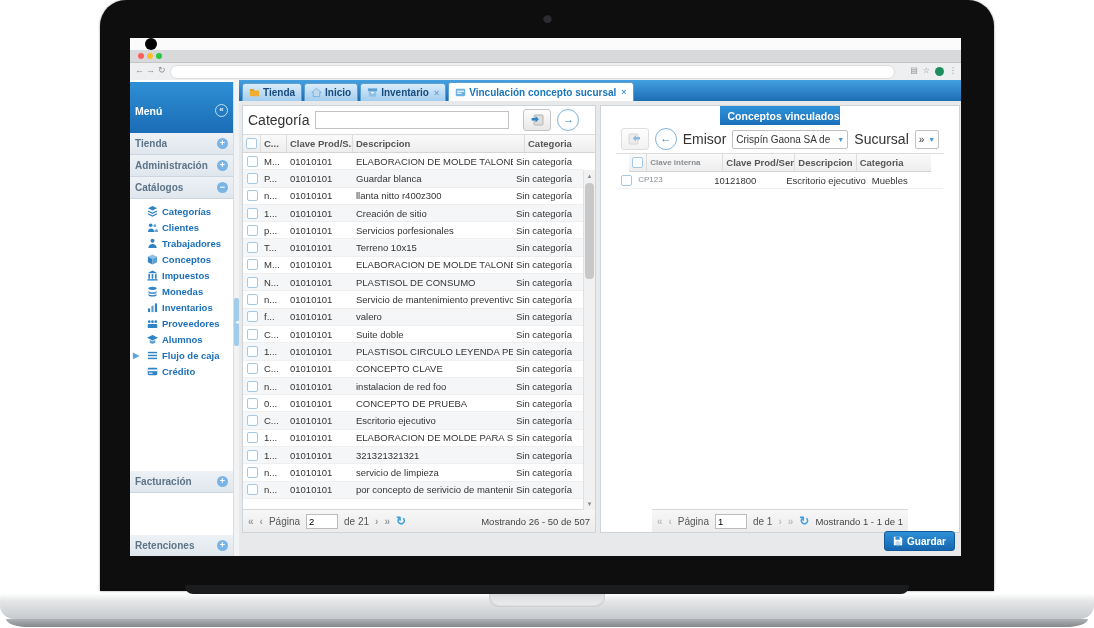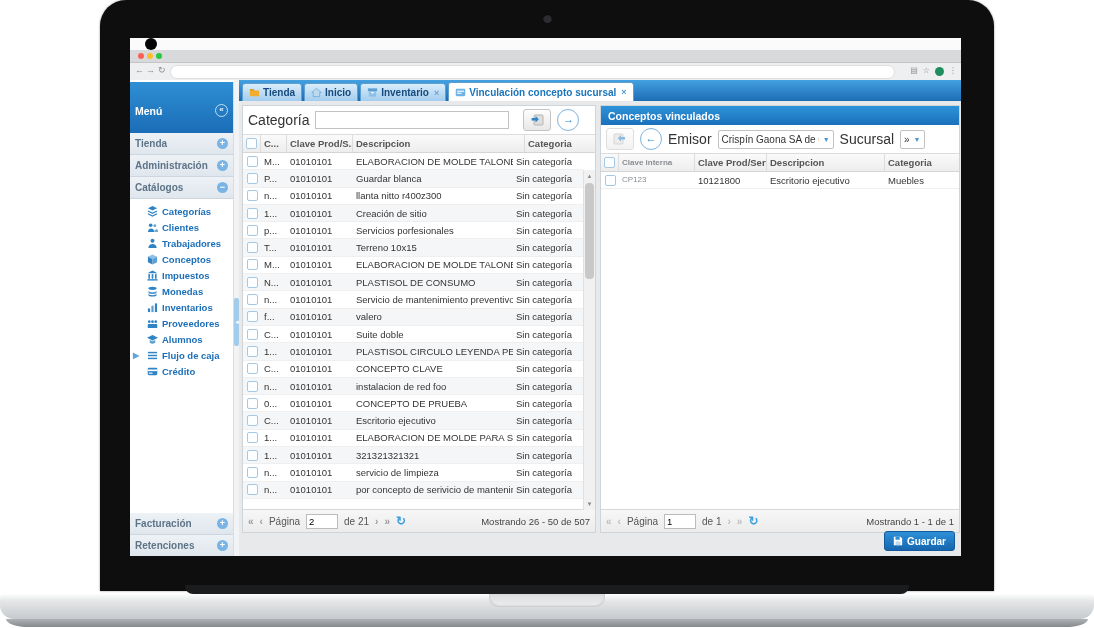--- a/index.html
+++ b/index.html
@@ -43,21 +43,21 @@
   .main{position:absolute;left:109px;top:0;right:0;height:476px;background:#e7e9eb;}
   .tabstrip{position:absolute;left:0;top:0;right:0;height:21px;background:linear-gradient(#44a0e0,#1c6db4);padding-left:3px;display:flex;align-items:flex-end;}
   .tab{height:17px;display:flex;align-items:center;gap:3px;padding:0 6px;margin-right:2px;font-size:10px;font-weight:bold;color:#16497c;background:linear-gradient(#d9ecfa,#a3cdef);border:1px solid #5e9fd0;border-bottom:none;border-radius:3px 3px 0 0;}
   .tab.active{background:#fff;color:#1b75bb;height:18px;}
   .tab .x{color:#6aa4d4;font-size:9px;margin-left:2px;}
   .tic{width:11px;height:11px;flex:none;}
   .content{position:absolute;left:0;top:21px;right:0;bottom:0;background:#e7e9eb;}
   
   .panel{position:absolute;top:4px;background:#fff;border:1px solid #cfd4d8;display:flex;flex-direction:column;}
   .panel.lp{left:3px;width:352px;height:426px;}
-  .panel.rp{left:361px;width:358px;height:426px;}
+  .panel.rp{left:361px;width:358px;height:426px;align-items:center;}
   .p-header{height:19px;background:linear-gradient(#2f93da,#1a70ba);color:#fff;font-size:10.5px;font-weight:bold;display:flex;align-items:center;padding-left:7px;flex:none;}
   .p-toolbar{height:28px;background:#fff;border-bottom:1px solid #dcdcdc;display:flex;align-items:center;padding:0 5px;gap:6px;flex:none;}
   .tb-label{font-size:14px;color:#333;}
   .tb-input{width:186px;height:16px;border:1px solid #c2c2c2;font-size:10px;padding:0 3px;}
   .tb-btn{width:26px;height:20px;background:linear-gradient(#fdfdfd,#e8e8e8);border:1px solid #c4c4c4;border-radius:3px;display:flex;align-items:center;justify-content:center;}
   .tb-btn.disabled{opacity:.55;}
   .circ-btn{width:20px;height:20px;border:1px solid #7fb3de;border-radius:50%;background:#fff;color:#2e86c8;font-size:11px;line-height:18px;text-align:center;font-weight:bold;}
   .dd{height:17px;border:1px solid #c2c2c2;background:#fff;display:flex;align-items:center;font-size:10px;color:#333;padding:0 3px;gap:4px;border-radius:2px;}
   .dd .caret{color:#4a97d4;font-size:7px;}
   
@@ -226,21 +226,21 @@
                 <rect x="2" y="7.2" width="4" height="1.2" fill="#fff"></rect>
               </svg>
             <span>Crédito</span>
           </div>
         </div>
         <div class="side-fill"></div>
         <div class="acc">
           <span>Facturación</span>
           <span class="pm">+</span>
         </div>
-        <div class="acc" style="border-bottom:none;">
+        <div class="acc" style="border-bottom:none;margin-top:42px;">
           <span>Retenciones</span>
           <span class="pm">+</span>
         </div>
       </div>
 
       <div class="splitter">
         <div class="splitter-handle">◄</div>
       </div>
 
       <div class="main">

